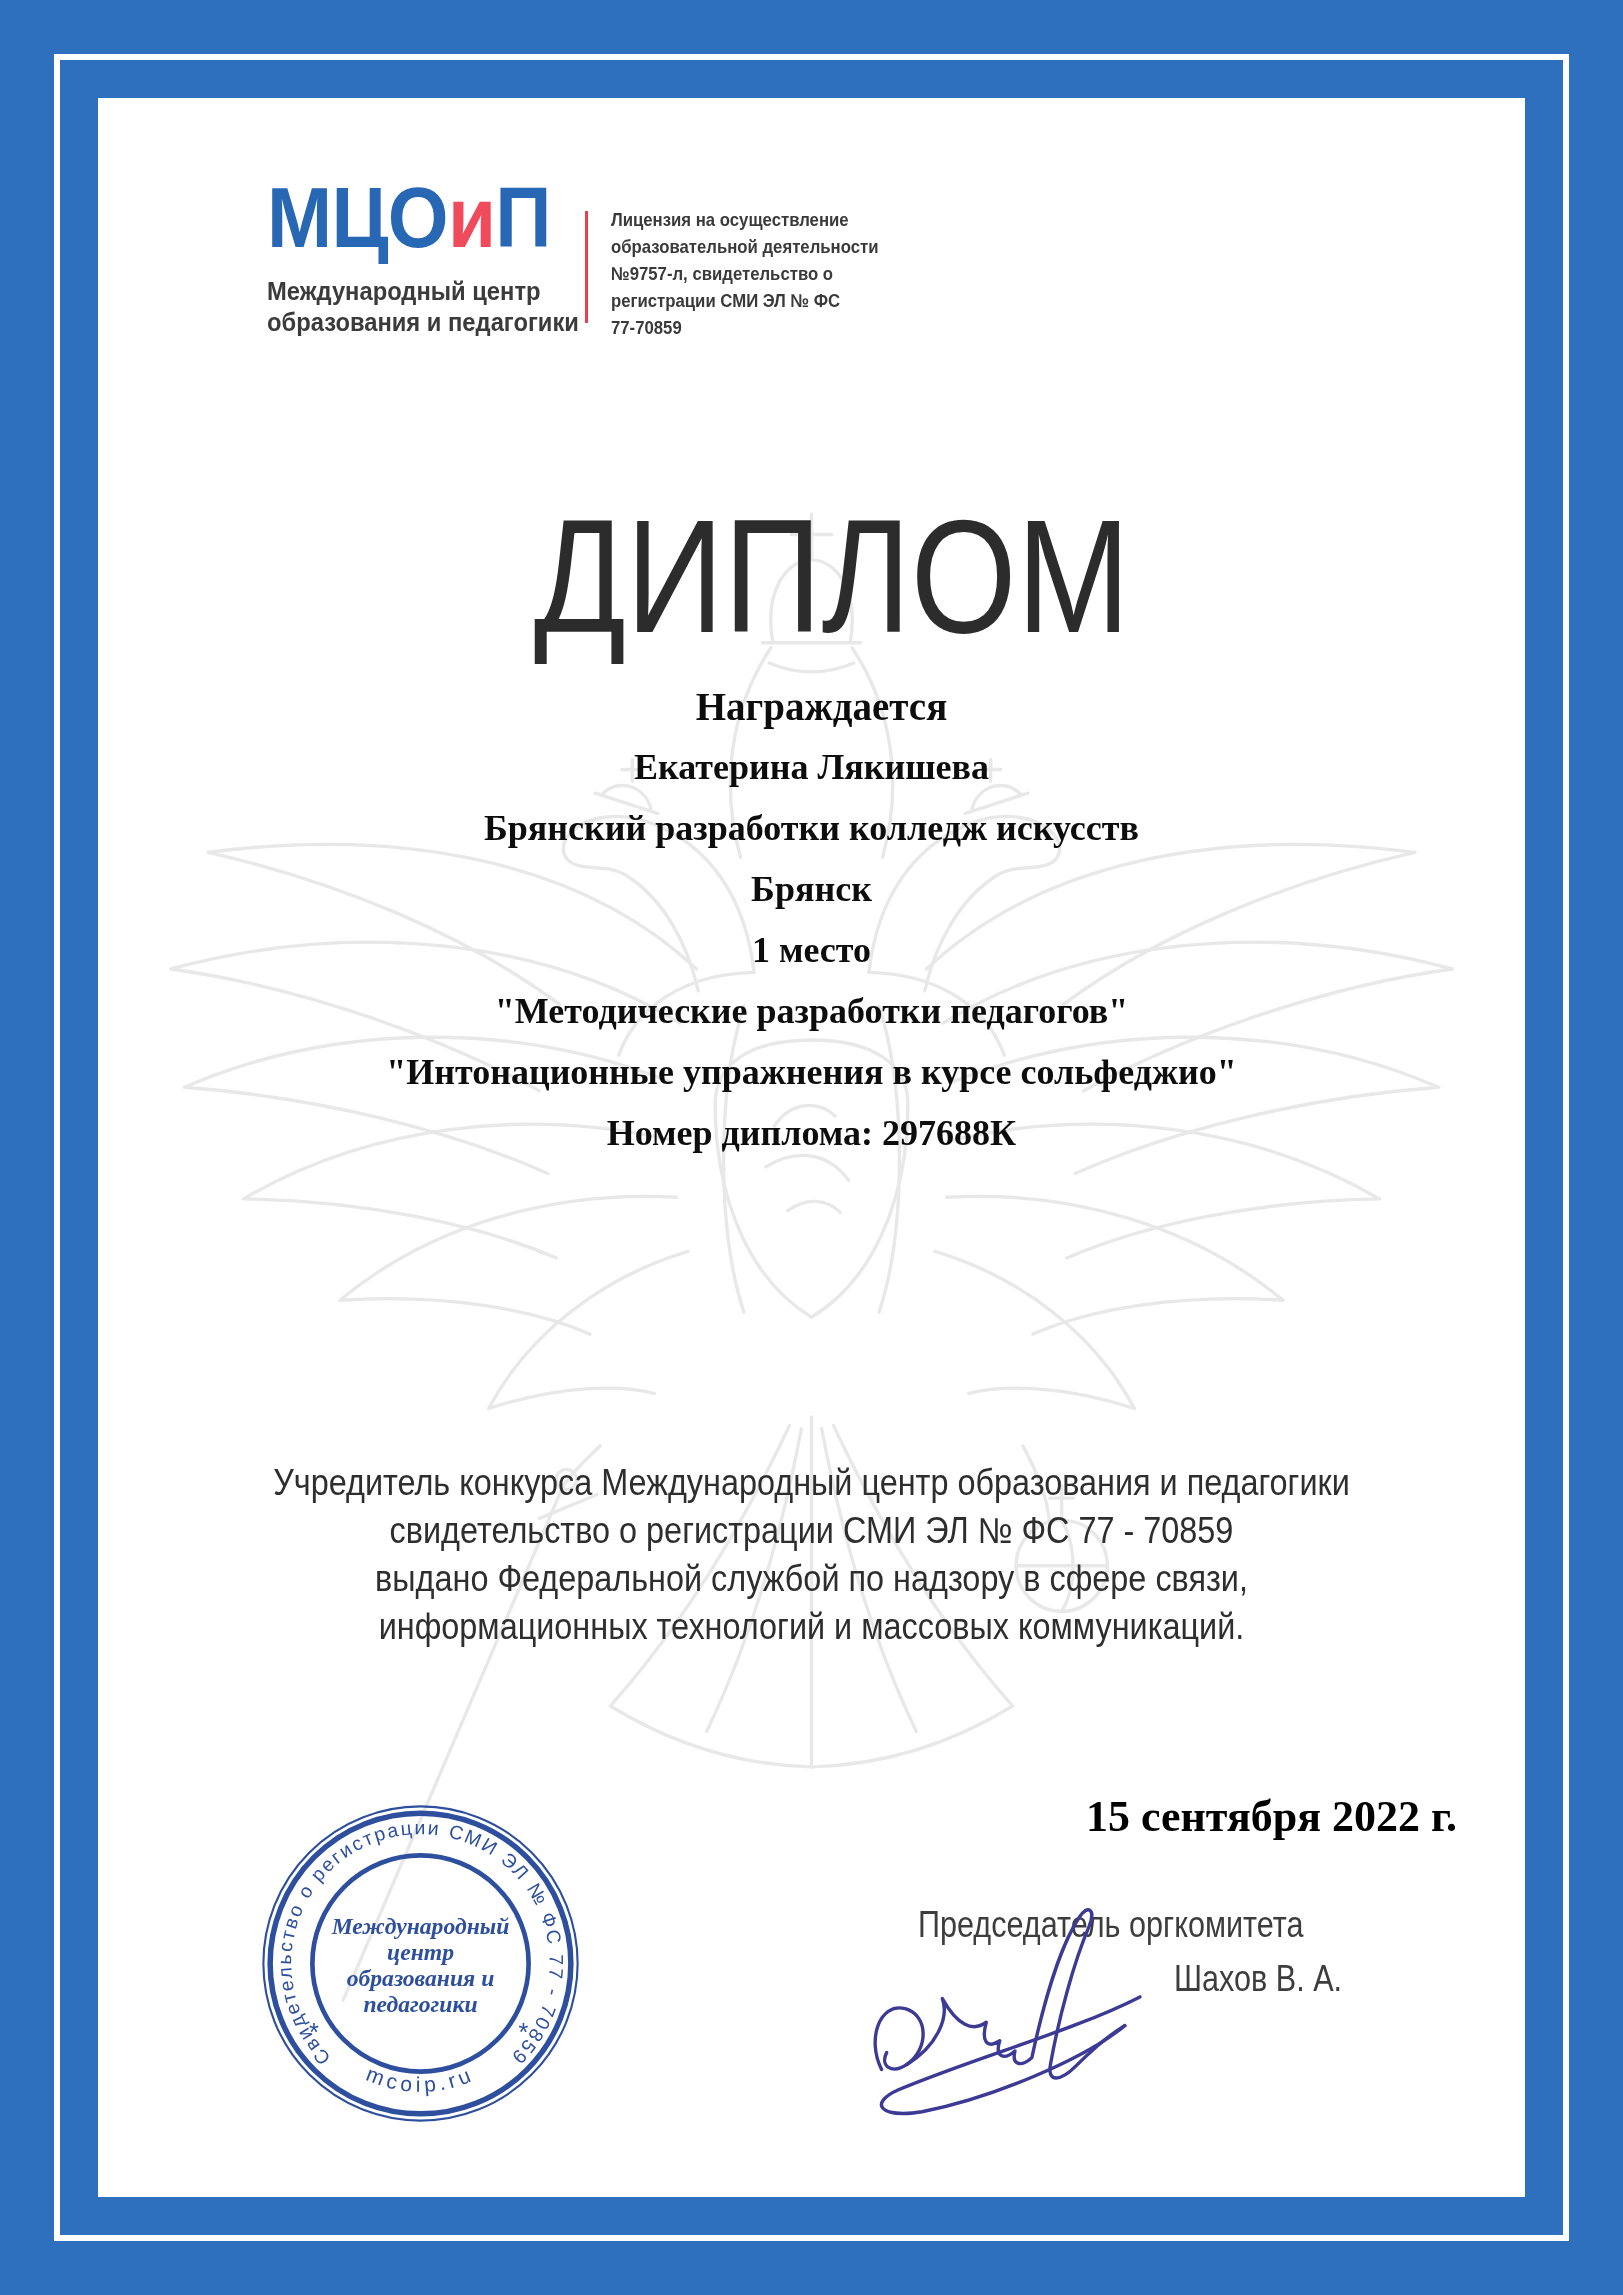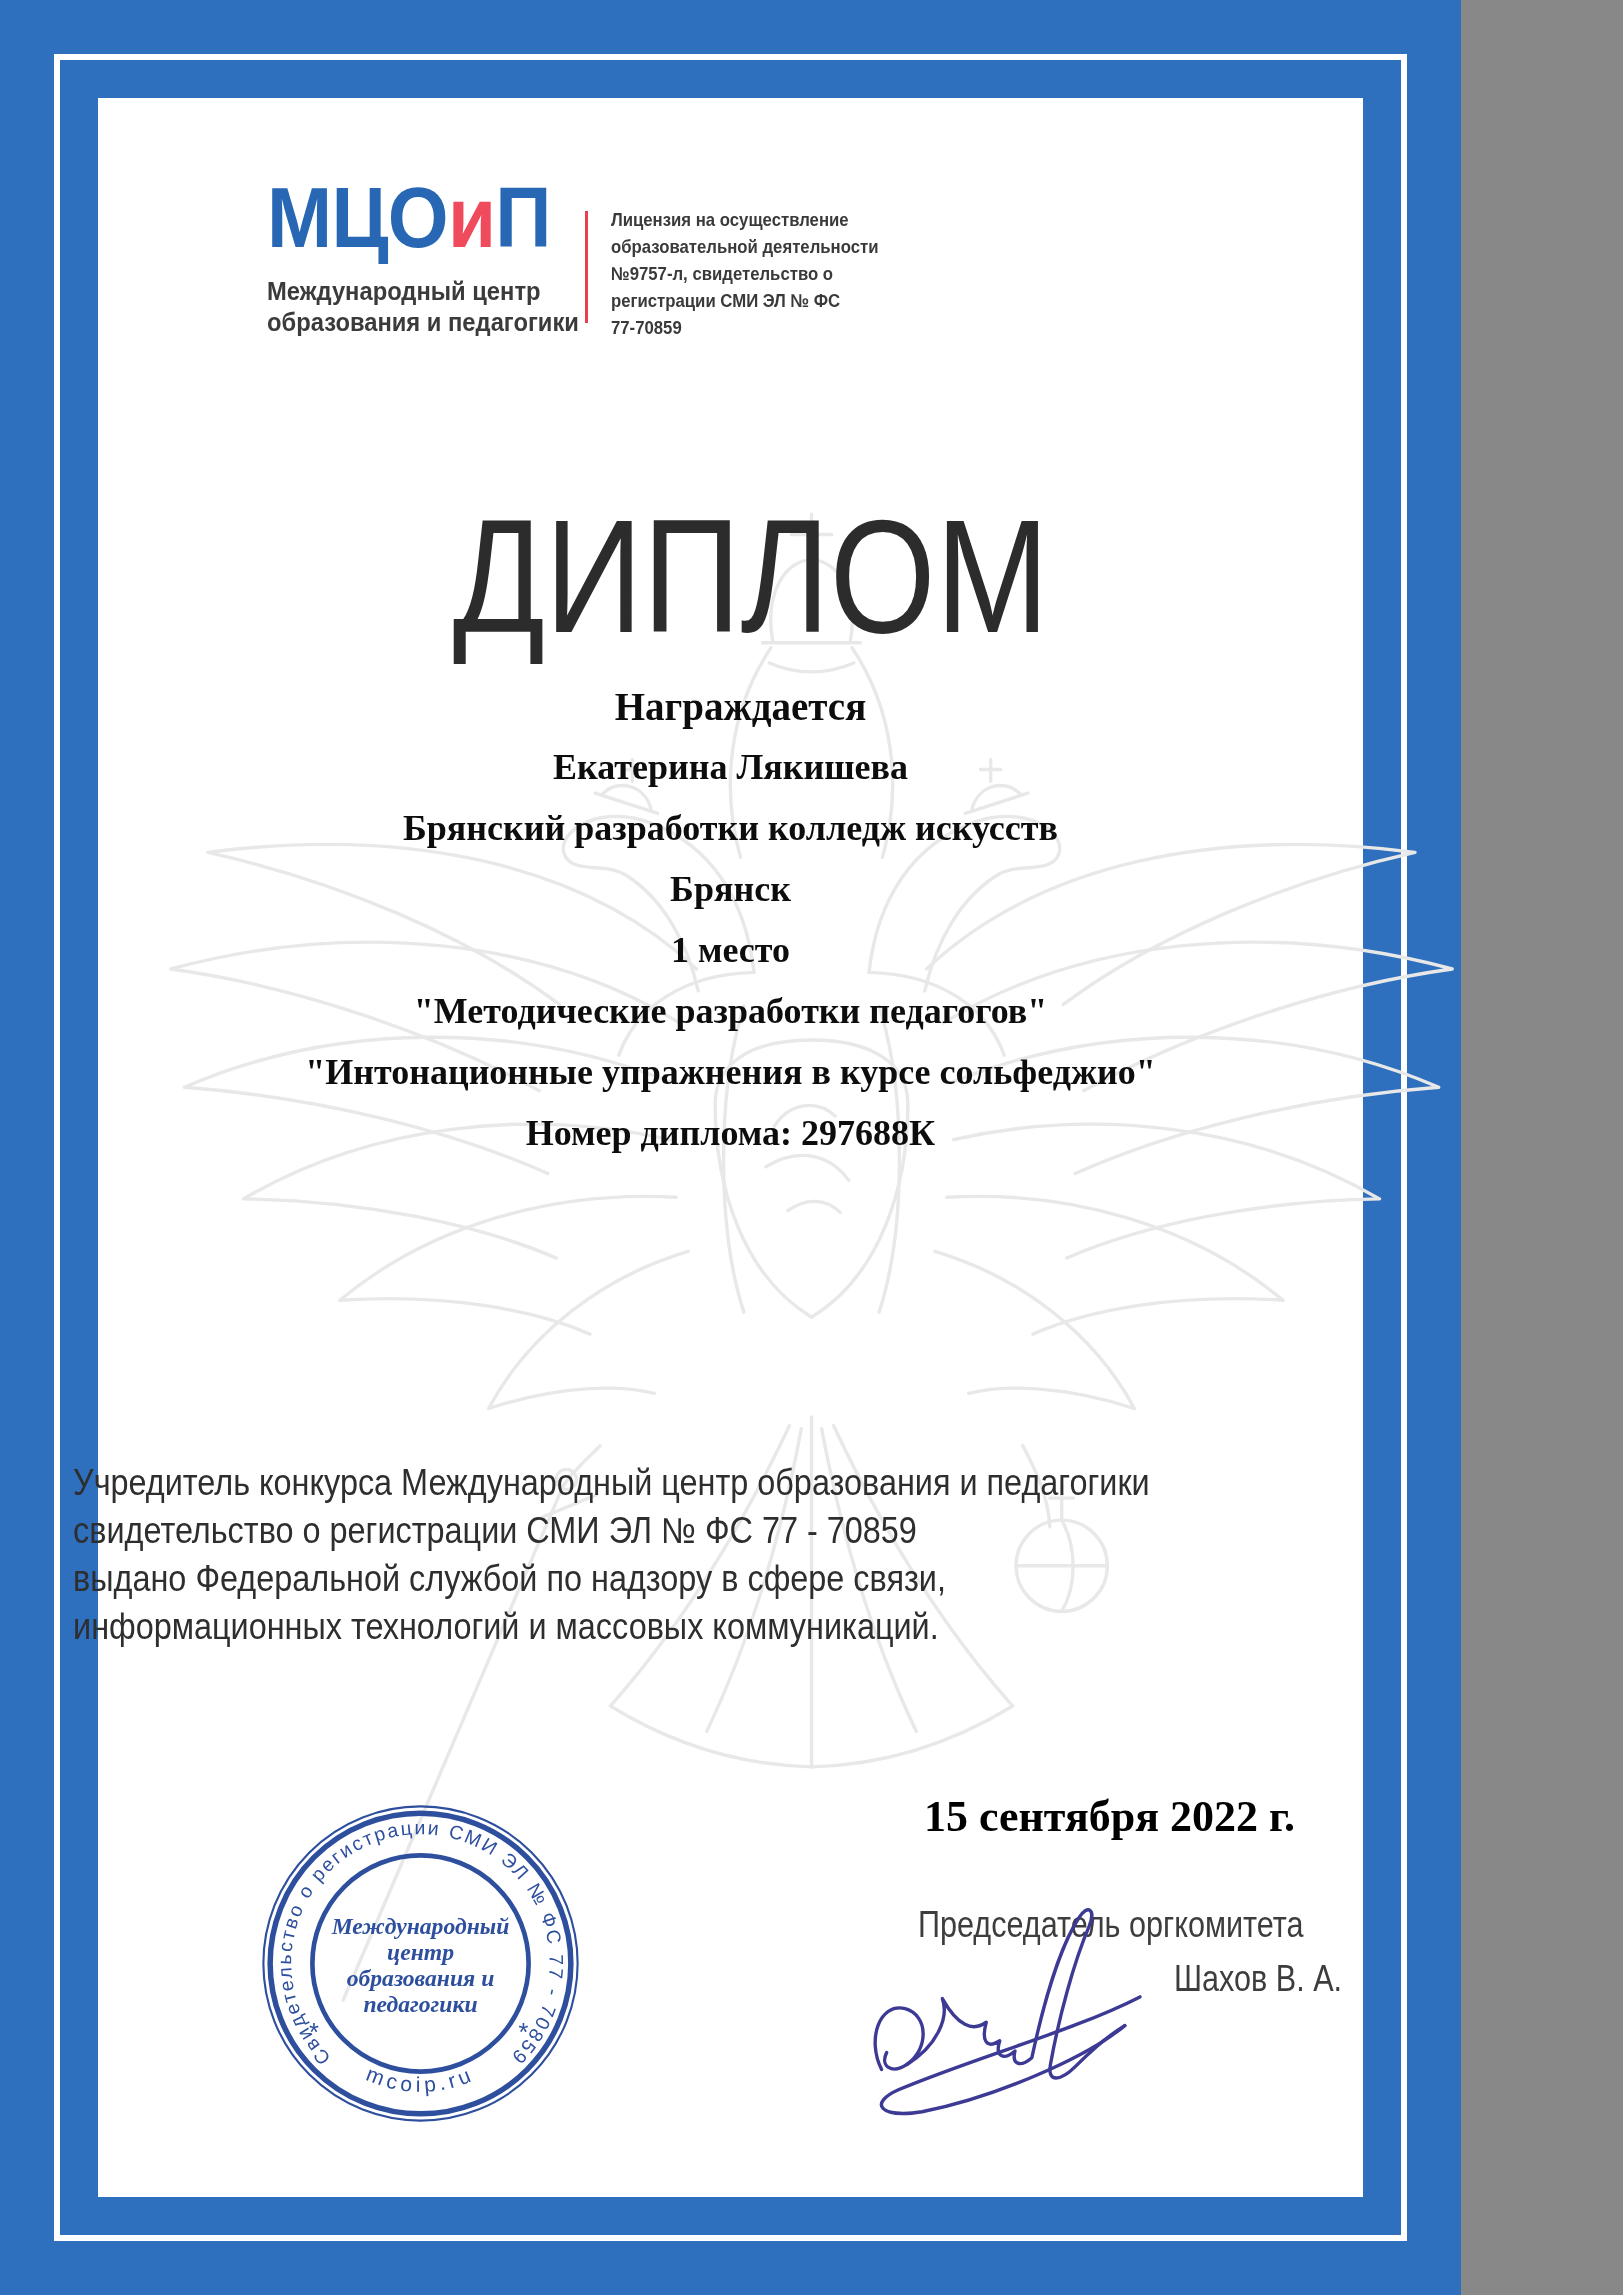--- a/index.html
+++ b/index.html
@@ -1,17 +1,17 @@
 <!DOCTYPE html>
 <html style="--frame-blue: #2e6fbe; --logo-blue: #2767b4; --logo-red: #ef4b5d; --divider-red: #e8404f; --title-color: #2c2c2c; --serif-black: #0d0d0d; --stamp-blue: #2d4f9e; --signature-ink: #3c3a94; --watermark-gray: #e8e8e8;font-size:13.5px"><head>
 <meta charset="utf-8">
 <style>
   html,body { margin:0; padding:0; background:#888; }
   .page {
-    position:relative; width:1461px; height:2295px;
+    position:relative; width:1623px; height:2295px;
     background: var(--frame-blue, #2e6fbe);
     font-family:"Liberation Serif", serif;
     overflow:hidden;
   }
   .frame-white-line { position:absolute; inset:54px; border:6px solid #ffffff; pointer-events:none; }
   .content-area { position:absolute; inset:98px; background:#ffffff; }
   .watermark { position:absolute; left:93px; top:499px; width:1437px; height:1606px; z-index:1; }
   .layer { position:absolute; z-index:2; }
 
   
@@ -44,21 +44,21 @@
   }
   .diploma-title .squeeze { display:inline-block; transform:scaleX(0.84); transform-origin:center; }
 
   
   .award { left:0; right:0; top:676px; text-align:center; color:var(--serif-black,#0d0d0d); }
   .award .line { height:61px; line-height:61px; font-weight:bold; font-size:36px; white-space:nowrap; }
   .award .line.first { font-size:39px;padding-left:20px; }
 
   
   .footer-par {
-    left:0; right:0; top:1459px; text-align:left;
+    left:0; right:0; top:1459px; text-align:center;
     font-family:"Liberation Sans", sans-serif; font-weight:400;
     font-size:36px; line-height:48px; color:#2e2e2e;
   }
   .footer-par .squeeze { display:block; transform:scaleX(0.9); transform-origin:center top; white-space:nowrap; }
 
   
   .award-date {
     left:16px; right:166px; top:1791px; text-align:right;
     font-weight:bold; font-size:44px; color:#000; white-space:nowrap;
   }

